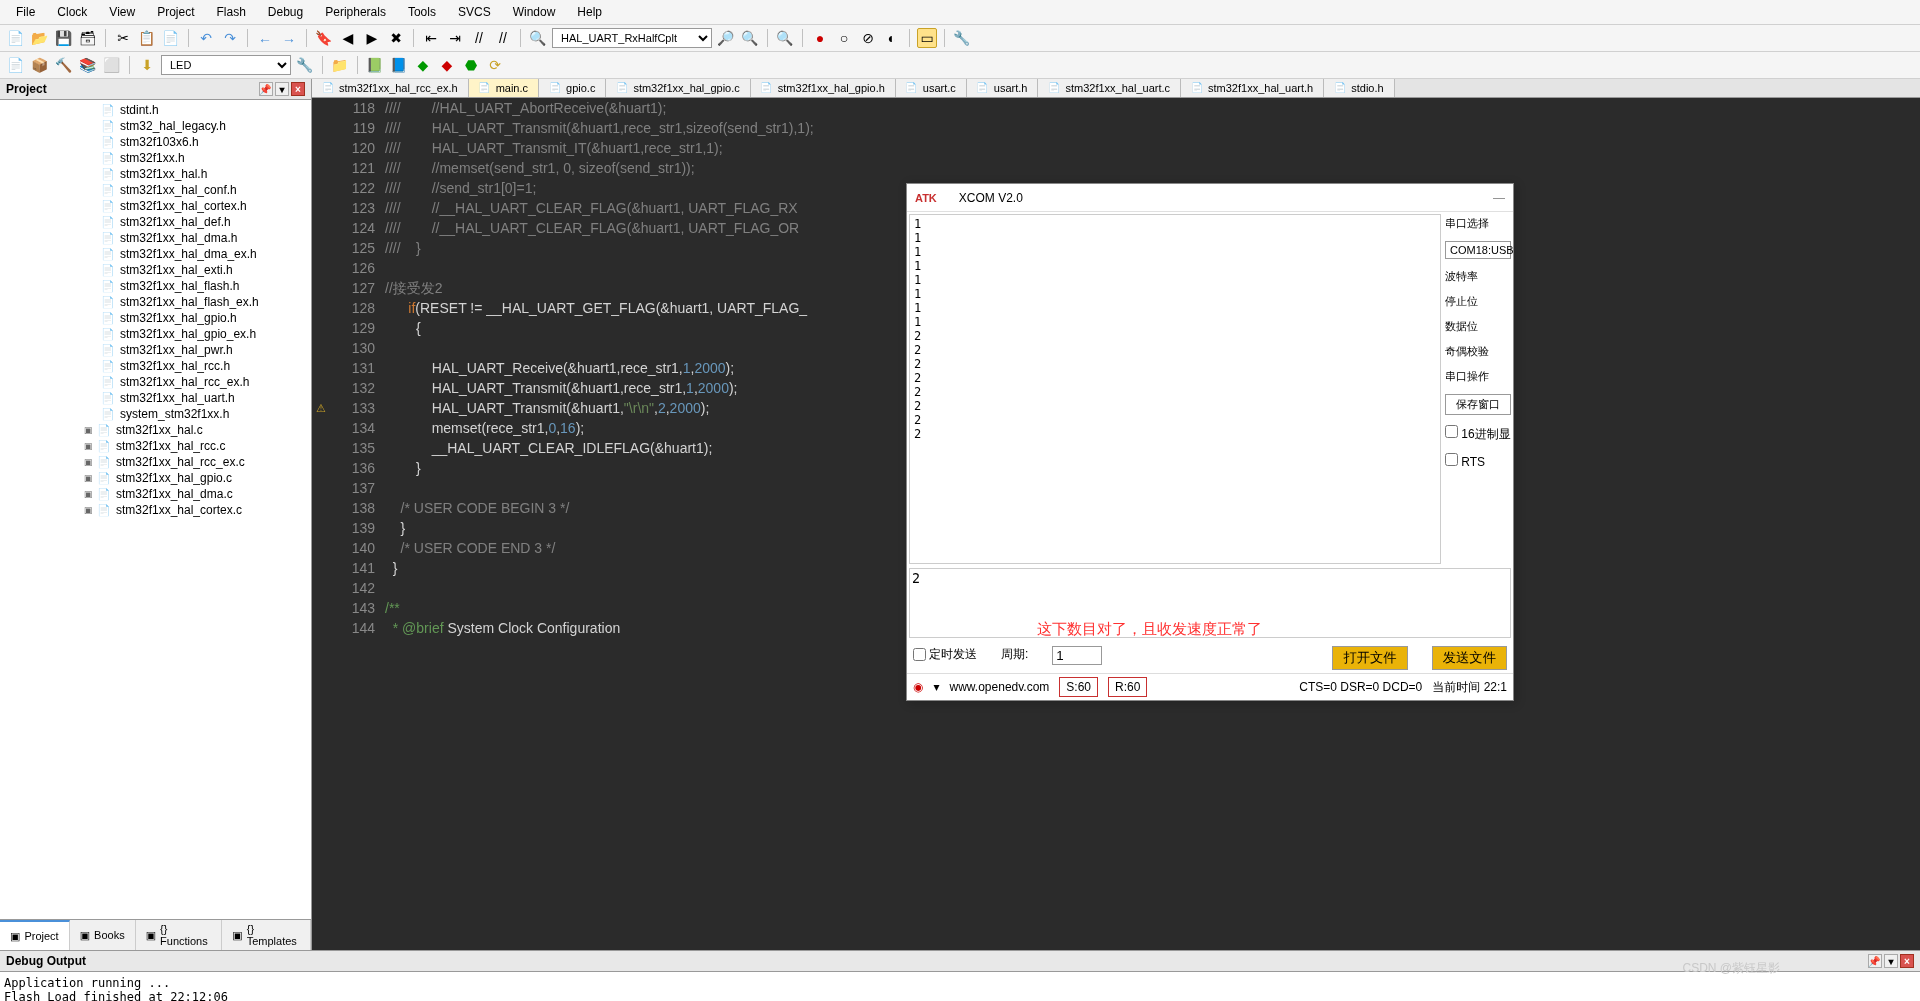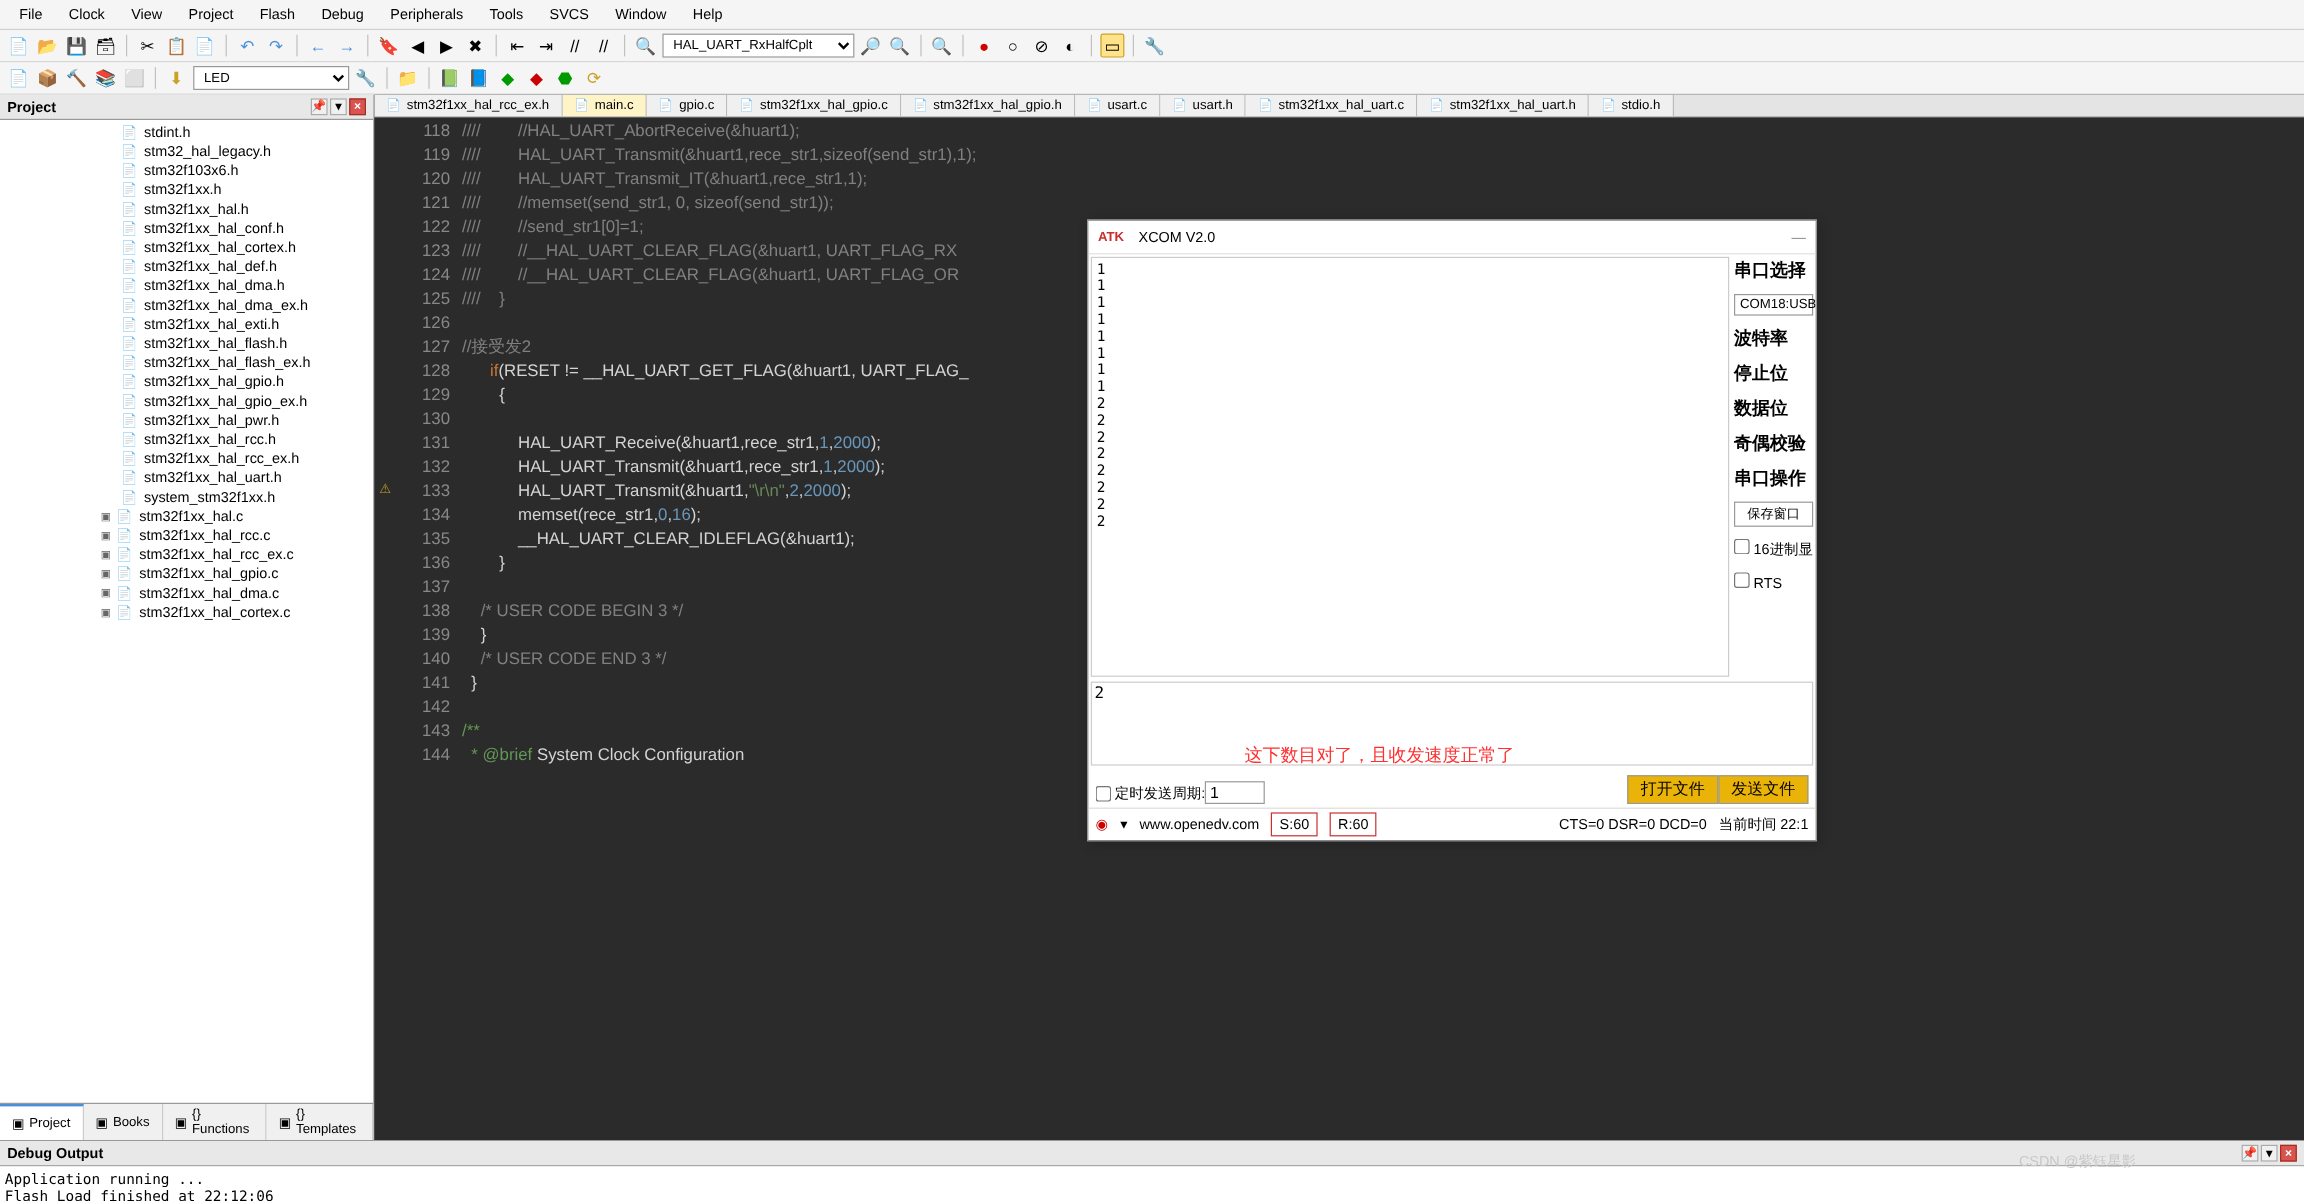--- a/index.html
+++ b/index.html
@@ -37,33 +37,33 @@
 .c-keyword { color: #cc7832; }
 .c-str { color: #6a8759; }
 .c-num { color: #6897bb; }
 .c-doc { color: #629755; }
 .build-panel { height: 70px; border-top: 1px solid #999; display: flex; flex-direction: column; }
 .build-body { flex: 1; background: #fff; font-family: Consolas, monospace; font-size: 12px; padding: 4px; white-space: pre; overflow: auto; }
 .watermark { position: absolute; right: 140px; bottom: 24px; color: #c8c8c8; font-size: 12px; }
 
 
 .xcom { position: absolute; top: 183px; left: 906px; width: 608px; height: 518px; background: #fff; border: 1px solid #888; box-shadow: 2px 2px 10px rgba(0,0,0,.2); display: flex; flex-direction: column; font-size: 12px; }
-.xcom-title { height: 28px; display: flex; align-items: center; padding: 0 8px; gap: 12px; border-bottom: 1px solid #e0e0e0; }
+.xcom-title { height: 28px; display: flex; align-items: center; padding: 0 8px; gap: 22px; border-bottom: 1px solid #e0e0e0; }
 .xcom-title-icon { color: #c83030; font-weight: bold; font-size: 11px; }
 .xcom-main { flex: 1; display: flex; overflow: hidden; }
 .xcom-rx { flex: 1; border: 1px solid #ccc; margin: 2px; font-family: Consolas, monospace; padding: 2px 4px; white-space: pre; line-height: 14px; overflow: auto; }
 .xcom-side { width: 70px; padding: 4px 2px; display: flex; flex-direction: column; gap: 10px; }
-.xcom-side-label { font-size: 15px; font-weight: bold; }
+.xcom-side-label { font-size: 11px; }
 .xcom-side-box { border: 1px solid #999; padding: 2px 4px; font-size: 11px; background: #fff; }
 .xcom-tabs { display: flex; border-bottom: 1px solid #ccc; margin: 0 2px; }
 .xcom-tab { padding: 3px 10px; border: 1px solid #ccc; border-bottom: none; margin-right: 2px; cursor: pointer; background: #f4f4f4; }
 .xcom-tab.active { background: #fff; }
 .xcom-tx { margin: 2px; }
 .xcom-tx textarea { width: 100%; height: 70px; border: 1px solid #ccc; font-family: Consolas, monospace; padding: 2px; resize: none; }
-.xcom-row { display: flex; align-items: flex-end; gap: 0; padding: 3px 6px; }
+.xcom-row { display: flex; align-items: flex-start; gap: 24px; padding: 3px 6px; }
 .xcom-row label { display: flex; align-items: center; gap: 3px; }
 .xcom-row input[type=text] { border: 1px solid #999; padding: 1px 3px; width: 50px; }
 .xcom-btn { border: 1px solid #999; background: #eab308; padding: 2px 10px; cursor: pointer; }
 .xcom-progress { flex: 1; height: 16px; border: 1px solid #ccc; background: #fff; }
 .xcom-link { color: #0066cc; cursor: pointer; }
 .xcom-status { display: flex; align-items: center; gap: 10px; padding: 3px 6px; border-top: 1px solid #ddd; }
 .xcom-stat-box { border: 1px solid #c83030; padding: 2px 6px; }
 .xcom-red-overlay { position: absolute; color: #ff3030; font-size: 15px; font-weight: 500; }
 </style>
 </head>

